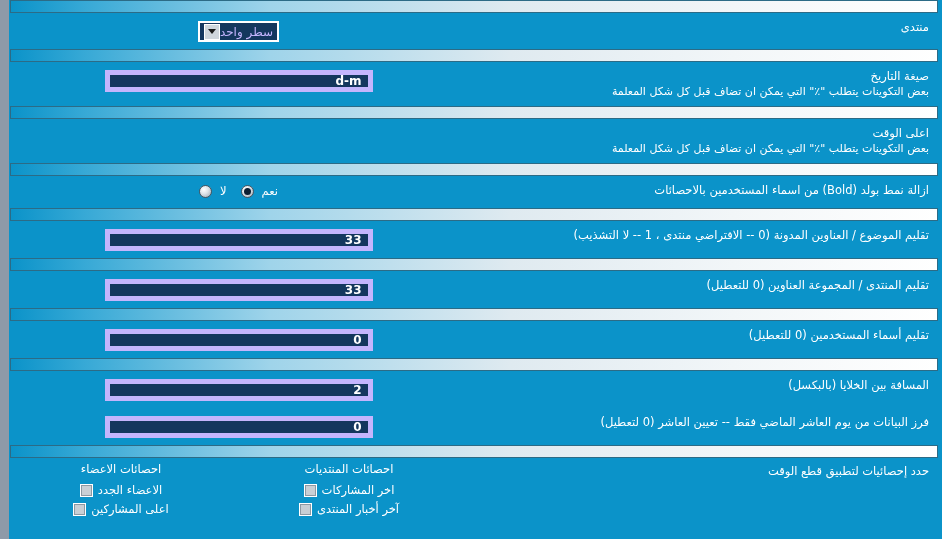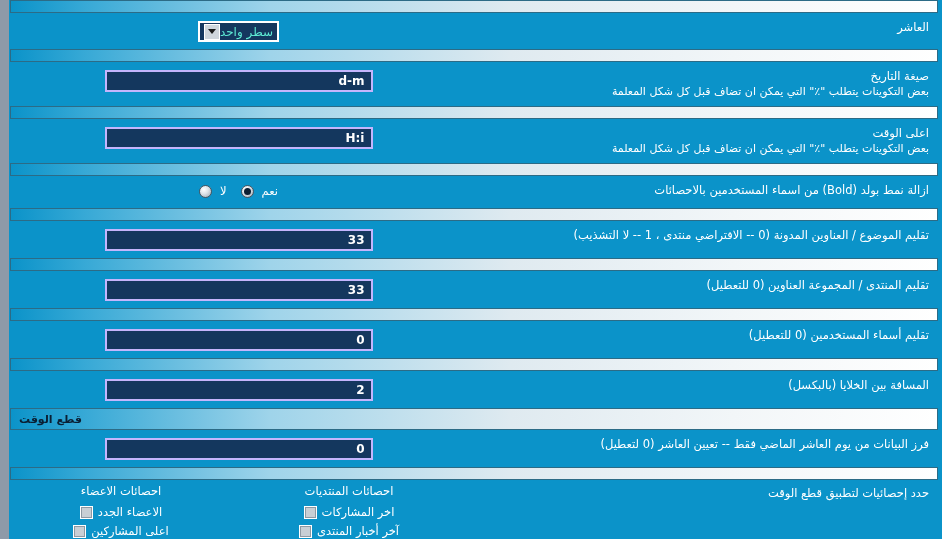--- a/index.html
+++ b/index.html
@@ -111,38 +111,38 @@
     line-height: 15px;
     white-space: nowrap;
   }
 
   
   .txt {
     width: 268px;
     height: 22px;
     box-sizing: border-box;
     background: #14375e;
-    border: 2px solid #c4b5fd;
+    border: 5px solid #c4b5fd;
     color: #ffffff;
     font-family: "DejaVu Sans", "Liberation Sans", sans-serif;
     font-size: 12px;
     font-weight: bold;
     text-align: right;
     padding: 0 6px 0 4px;
     outline: none;
     direction: ltr;
   }
   .txt.num { direction: rtl; }
 
   .sel {
     height: 21px;
     box-sizing: border-box;
     background: #14375e;
     border: 2px solid #ffffff;
-    color: #5eead4;
+    color: #c4b5fd;
     font-family: "DejaVu Sans", "Liberation Sans", sans-serif;
     font-size: 12px;
     padding: 0 4px;
     display: inline-flex;
     align-items: center;
     flex-direction: row-reverse;
     cursor: pointer;
     white-space: nowrap;
   }
   .sel .arrow {
@@ -260,21 +260,21 @@
 </style>
 </head>
 <body>
 
 <div id="app">
   <div class="sheet">
 
     <div class="divider"></div>
     <div class="row">
       <div class="label-col">
-        <div class="lbl-main">العاشر</div>
+        <div class="lbl-main">منتدى</div>
       </div>
       <div class="ctrl-col">
         <div class="sel">
           <span class="arrow">
               <i></i>
             </span>
           <span>سطر واحد</span>
         </div>
       </div>
     </div>
@@ -289,23 +289,20 @@
         <input class="txt" type="text" value="d-m" style="">
       </div>
     </div>
 
     <div class="divider"></div>
     <div class="row">
       <div class="label-col">
         <div class="lbl-main">اعلى الوقت</div>
         <div class="lbl-sub">بعض التكوينات يتطلب  "٪"  التي يمكن ان تضاف قبل كل شكل المعلمة</div>
       </div>
-      <div class="ctrl-col">
-        <input class="txt" type="text" value="H:i" style="">
-      </div>
     </div>
 
     <div class="divider"></div>
     <div class="row">
       <div class="label-col">
         <div class="lbl-main">ازالة نمط بولد (Bold) من اسماء المستخدمين بالاحصائات</div>
       </div>
       <div class="ctrl-col">
         <div class="radios">
           <label class="radio-item">
@@ -353,23 +350,20 @@
     <div class="divider"></div>
     <div class="row">
       <div class="label-col">
         <div class="lbl-main">المسافة بين الخلايا (بالبكسل)</div>
       </div>
       <div class="ctrl-col">
         <input class="txt num" type="text" value="2" style="">
       </div>
     </div>
 
-    <div class="divider header-bar">
-      <span class="hdr-text">قطع الوقت</span>
-    </div>
 
     <div class="row">
       <div class="label-col">
         <div class="lbl-main">فرز البيانات من يوم العاشر الماضي فقط -- تعيين العاشر  (0 لتعطيل)</div>
       </div>
       <div class="ctrl-col">
         <input class="txt num" type="text" value="0" style="">
       </div>
     </div>
 

